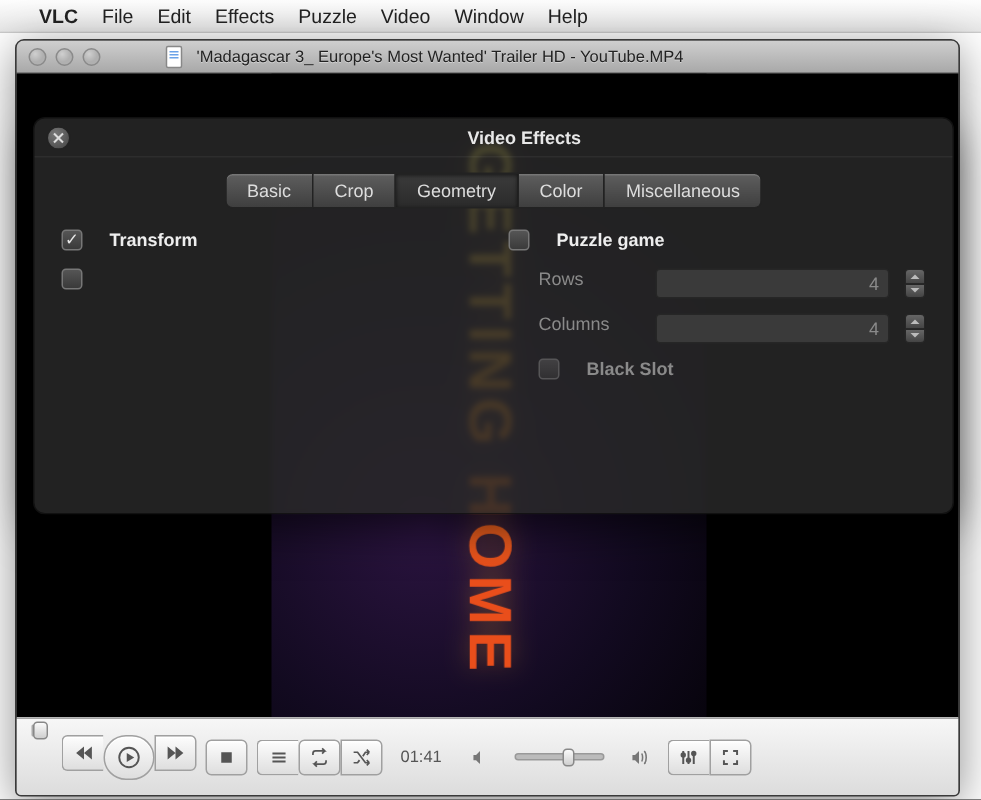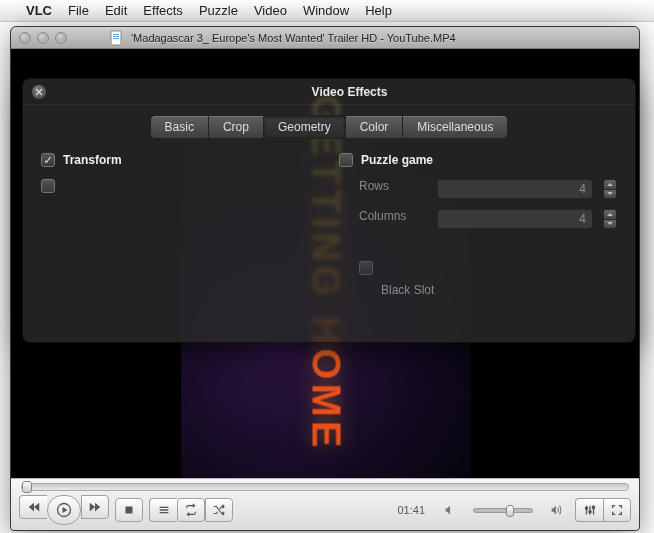--- a/index.html
+++ b/index.html
@@ -17,21 +17,21 @@
   .tl { width:12px; height:12px; border-radius:50%; background:radial-gradient(circle at 35% 30%, #fff6, transparent 55%), #b0b0b0; border:1px solid #8a8a8a; }
   .titlebar .doc-icon { width:16px; height:16px; display:flex; align-items:center; justify-content:center; margin-left:36px;}
   .titlebar .title { font-size:11px; color:#222; font-weight:normal; text-shadow:0 1px 0 #fff6; overflow:hidden; white-space:nowrap; text-overflow:ellipsis;}
   
   .video-area { position:relative; width:100%; height:430px; background:#000; overflow:hidden;}
   .video-frame { position:absolute; left:170px; top:0; width:290px; height:430px; background:radial-gradient(circle at 35% 70%, #2b1440 0%, #120a20 40%, #000 80%);}
   .rotated-text { position:absolute; left:50%; top:52%; transform:translate(-50%,-50%) rotate(90deg); font-size:40px; font-weight:900; letter-spacing:4px; white-space:nowrap;
     background:linear-gradient(90deg,#f7e84a 0%, #f4a428 40%, #e94e1b 80%); -webkit-background-clip:text; background-clip:text; color:transparent; filter: drop-shadow(0 0 8px rgba(255,170,40,.35));}
 
   
-  .controls { position:absolute; left:0; bottom:0; width:100%; height:52px; background:linear-gradient(#f7f7f7,#dcdcdc); border-top:1px solid #b8b8b8; display:flex; flex-direction:column;}
+  .controls { position:absolute; left:0; bottom:0; width:100%; height:52px; background:linear-gradient(#f7f7f7,#dcdcdc); border-top:1px solid #b8b8b8; display:flex; flex-direction:row;}
   .scrubber { height:8px; margin:4px 10px 0; background:linear-gradient(#c7c7c7,#e9e9e9); border:1px solid #a9a9a9; border-radius:4px; position:relative;}
   .scrubber .knob { position:absolute; left:0; top:-3px; width:10px; height:12px; background:linear-gradient(#fafafa,#cfcfcf); border:1px solid #888; border-radius:3px;}
   .row { display:flex; align-items:center; padding:4px 8px; gap:6px;}
   .btn { height:24px; min-width:28px; padding:0 6px; background:linear-gradient(#fdfdfd,#dedede); border:1px solid #a0a0a0; border-radius:4px; display:flex; align-items:center; justify-content:center; color:#555; font-size:11px; box-shadow:inset 0 1px 0 #fff;}
   .btn.big { height:30px; min-width:34px; border-radius:16px;}
   .grp { display:flex; }
   .grp .btn:first-child{border-top-right-radius:0;border-bottom-right-radius:0;border-right:none;}
   .grp .btn:last-child{border-top-left-radius:0;border-bottom-left-radius:0;}
   .spacer { flex:1; }
   .timecode { font-size:11px; color:#555; margin-right:6px;}
@@ -49,25 +49,25 @@
 
   .tabs { display:flex; justify-content:center; margin:10px 0 14px;}
   .tab { padding:4px 14px; background:linear-gradient(#5e5e5e,#3f3f3f); border:1px solid #222; color:#ddd; font-size:12px; box-shadow:inset 0 1px 0 rgba(255,255,255,.15);}
   .tab + .tab { border-left:none; }
   .tab:first-child { border-radius:5px 0 0 5px; }
   .tab:last-child { border-radius:0 5px 5px 0; }
   .tab.active { background:linear-gradient(#3b3b3b,#2b2b2b); box-shadow:inset 0 1px 3px rgba(0,0,0,.6);}
 
   .panel-body { display:flex; padding:0 18px; gap:20px;}
   .col { flex:1; }
-  .check-row { display:flex; align-items:center; gap:8px; margin-bottom:12px;}
+  .check-row { display:flex; align-items:center; gap:18px; margin-bottom:12px;}
   .chk { width:14px; height:14px; border:1px solid #777; border-radius:3px; background:linear-gradient(#555,#3a3a3a); display:flex; align-items:center; justify-content:center; flex-shrink:0;}
   .chk.checked::after { content:"✓"; color:#e8e8e8; font-size:11px; line-height:1;}
   .check-row .lbl { color:#eee; font-weight:bold; font-size:12px;}
-  .check-row.dim .lbl { color:#9a9a9a; font-weight:normal;margin-top:44px;}
+  .check-row.dim .lbl { color:#9a9a9a; font-weight:bold;}
   .disabled { color:#8a8a8a !important; }
 
   .select { margin:0 0 18px 20px; height:22px; width:260px; background:linear-gradient(#5c5c5c,#3a3a3a); border:1px solid #1e1e1e; border-radius:5px; display:flex; align-items:center; padding:0 8px; color:#eee; position:relative; box-shadow:inset 0 1px 0 rgba(255,255,255,.15);}
   .select .arrows { position:absolute; right:4px; top:2px; bottom:2px; width:18px; background:linear-gradient(#6a6a6a,#454545); border-left:1px solid #272727; border-radius:0 4px 4px 0; display:flex; flex-direction:column; align-items:center; justify-content:center; gap:1px;}
   .select .arrows span{ width:0; height:0; border-left:3px solid transparent; border-right:3px solid transparent;}
   .select .arrows .up{ border-bottom:4px solid #ddd;}
   .select .arrows .dn{ border-top:4px solid #ddd;}
 
   .form-row { display:flex; align-items:flex-start; gap:10px; margin:0 0 10px 20px;}
   .form-row .flabel { width:68px; color:#8f8f8f;}

